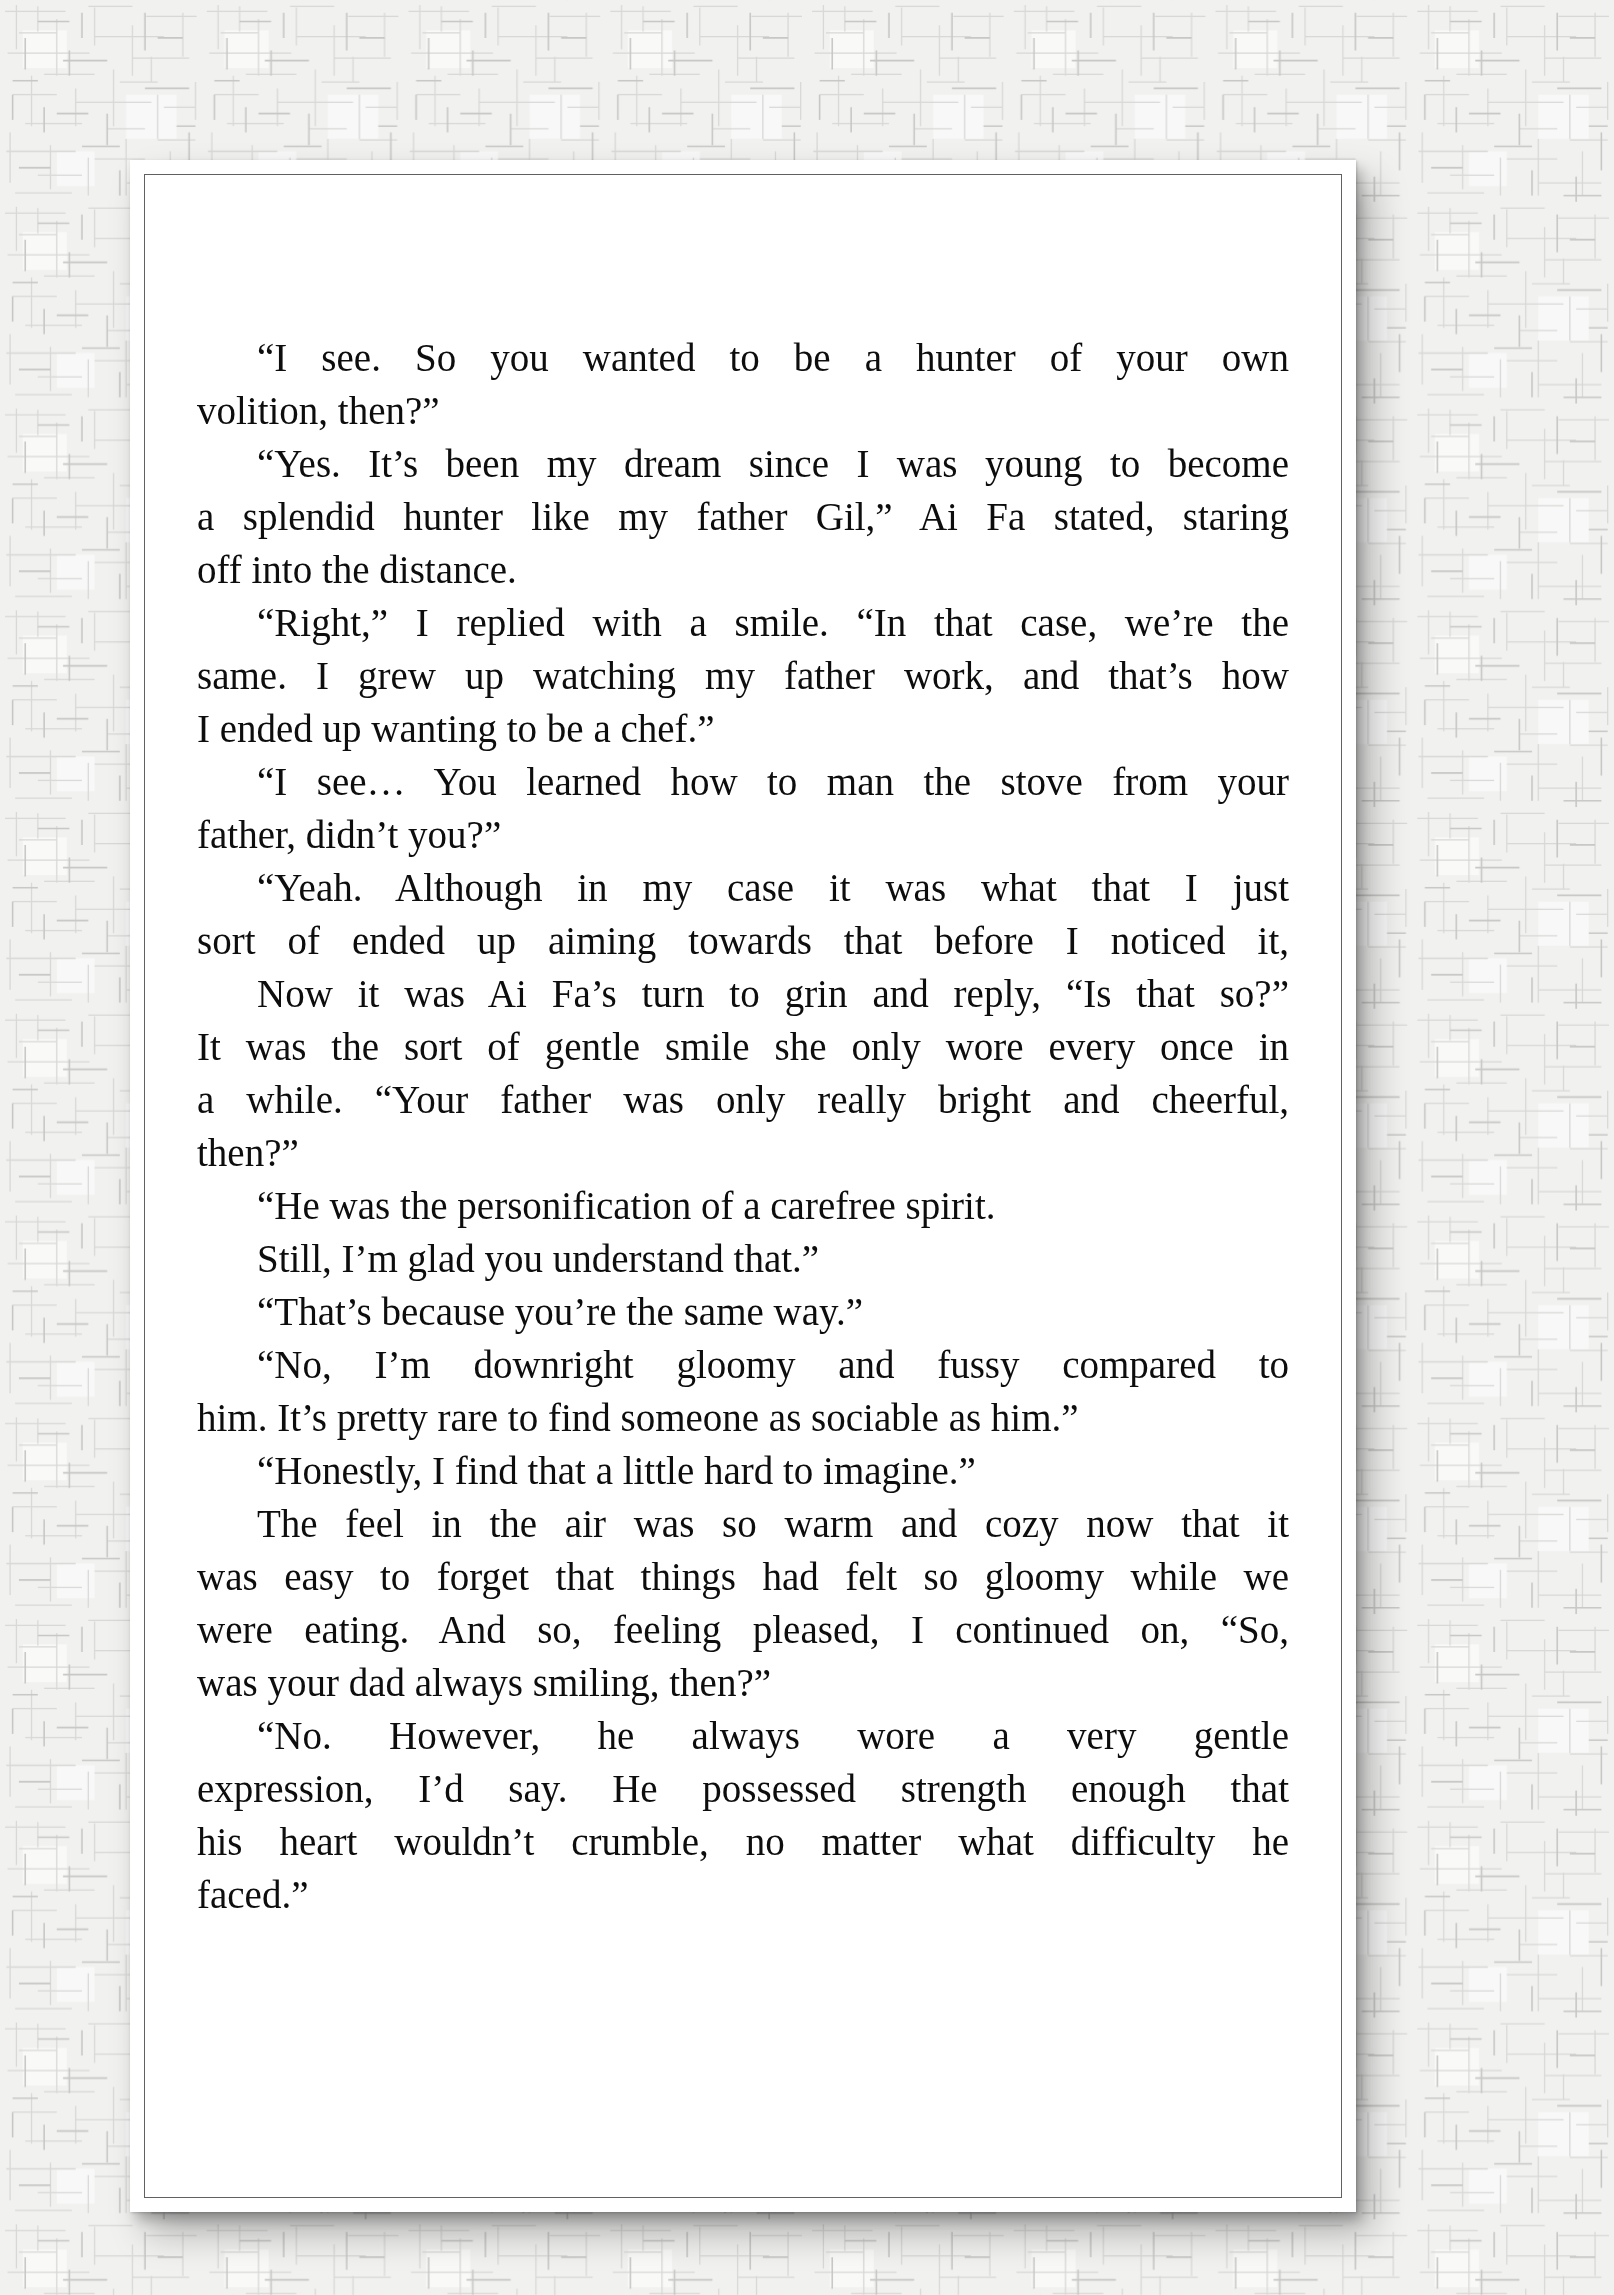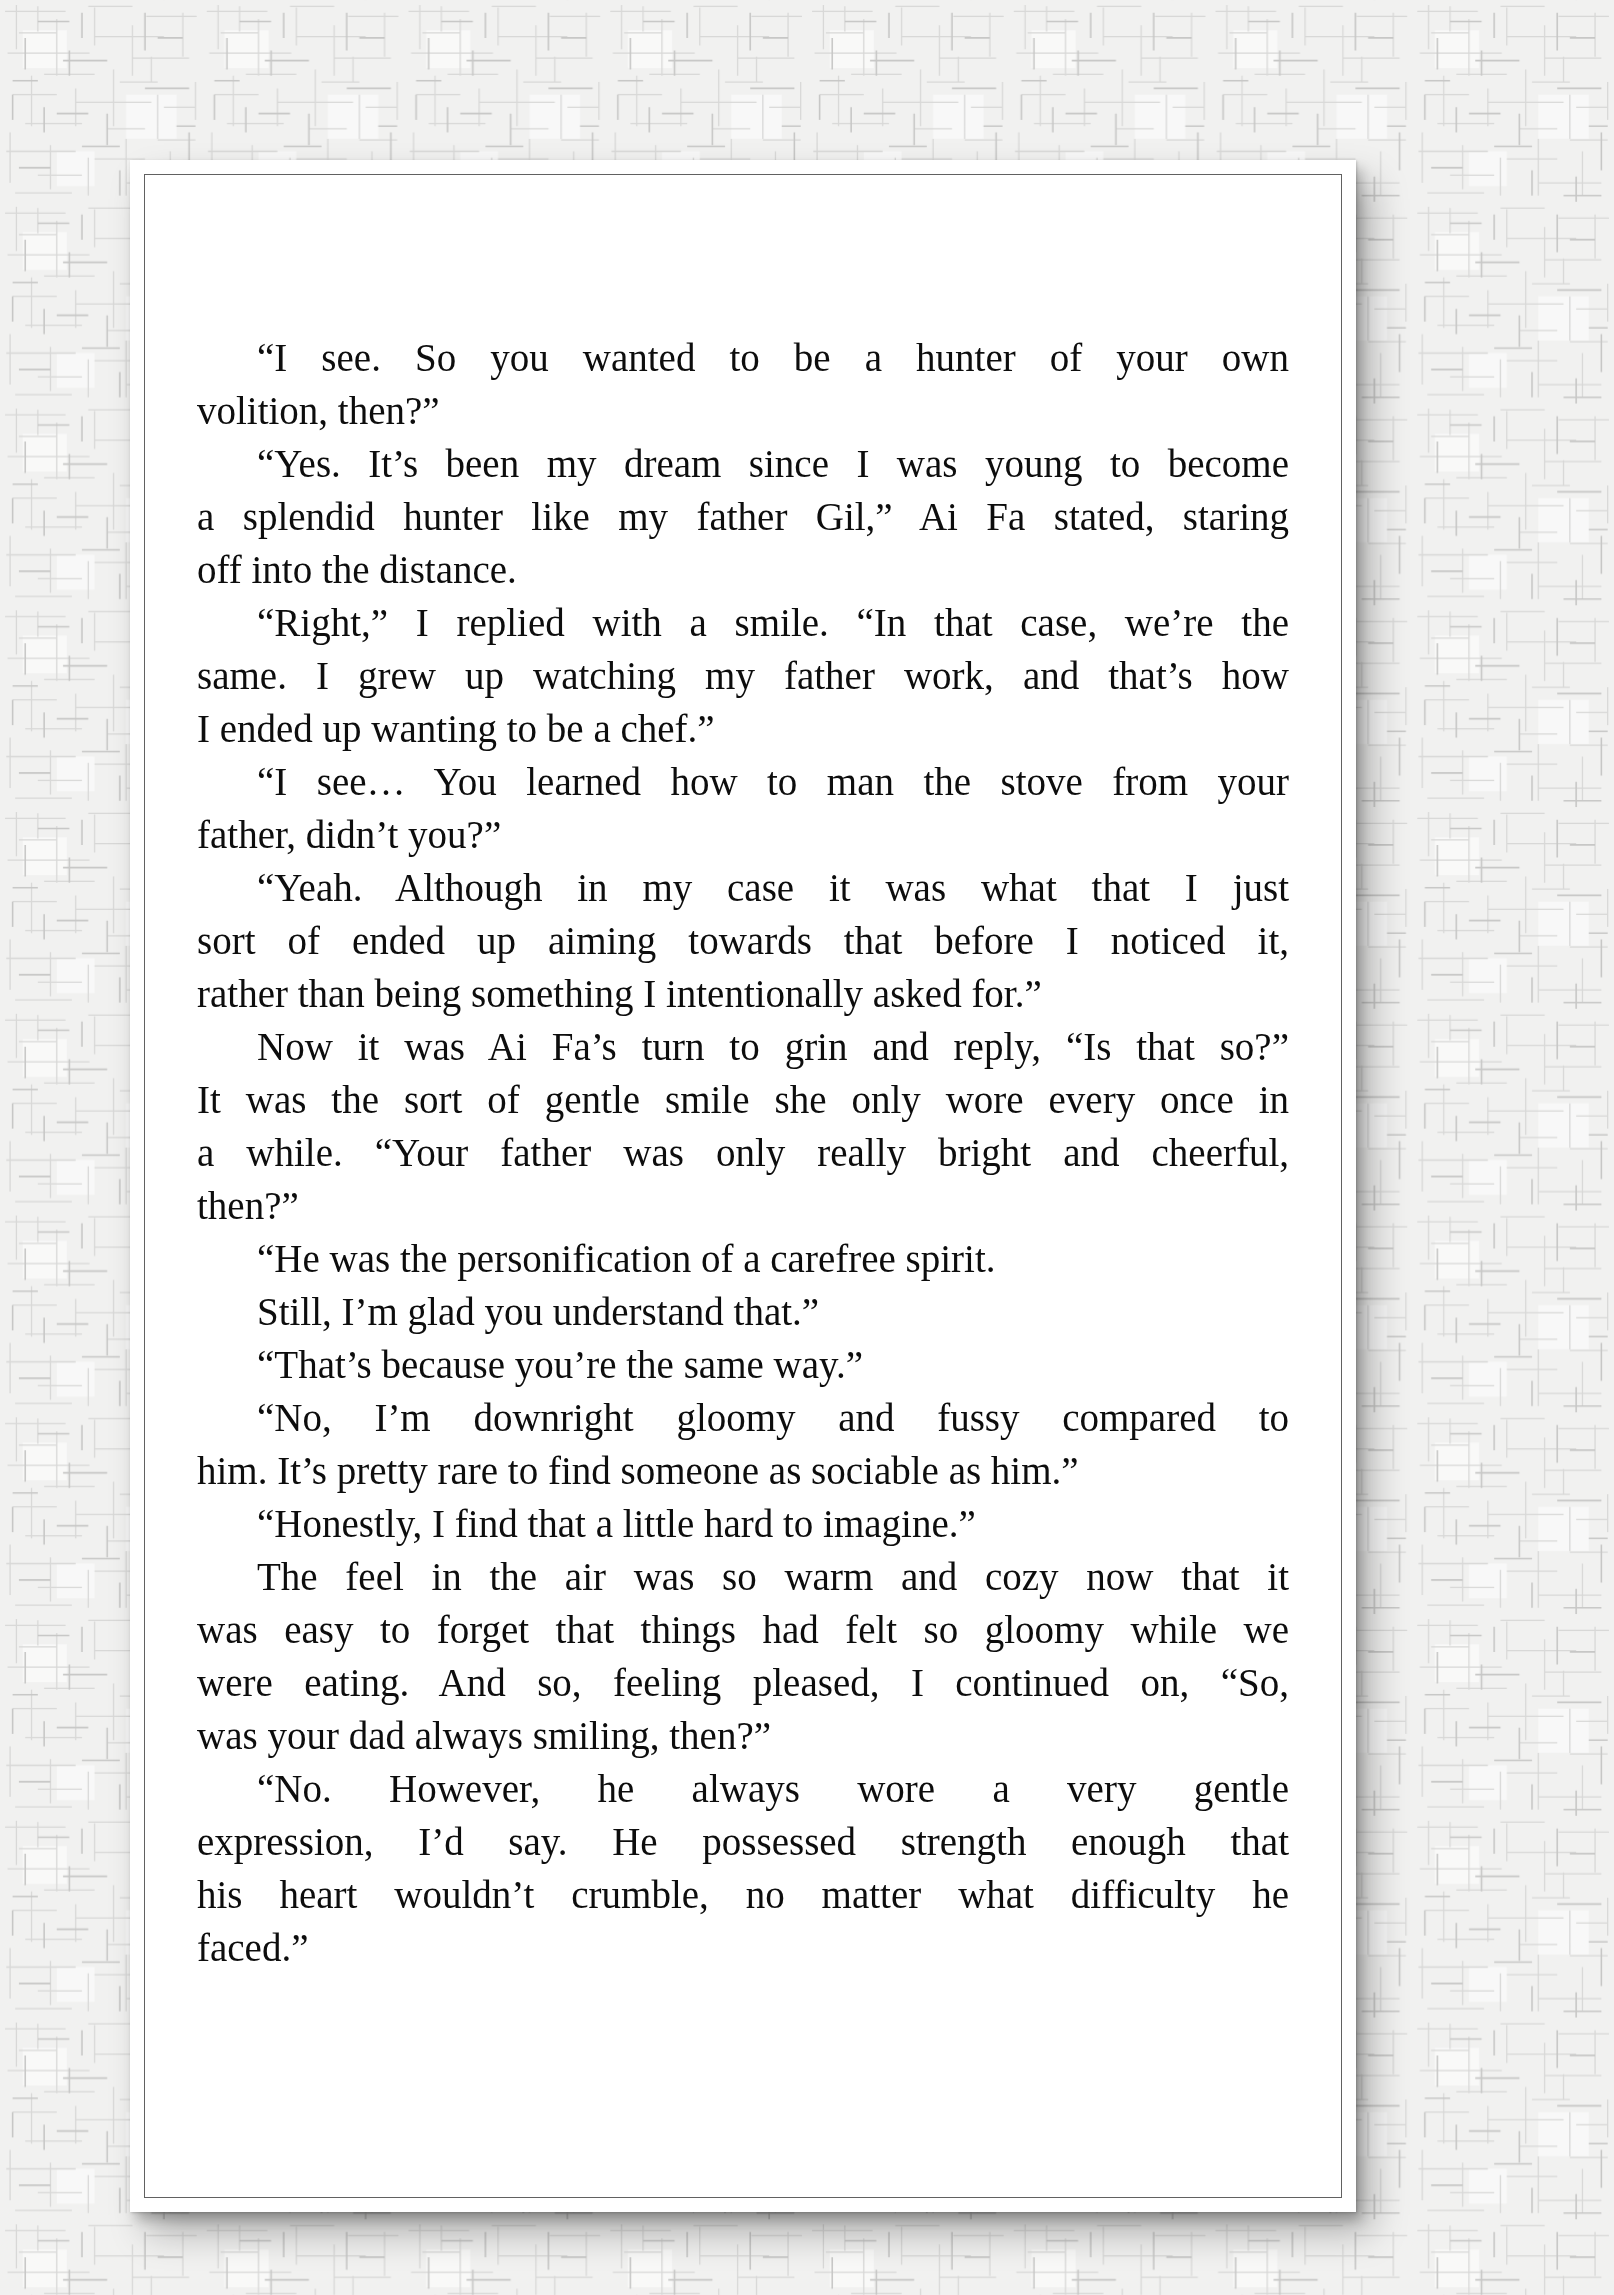--- a/index.html
+++ b/index.html
@@ -99,21 +99,20 @@
           <div class="line">same. I grew up watching my father work, and that’s how</div>
           <div class="line last">I ended up wanting to be a chef.”</div>
         </div>
         <div class="para">
           <div class="line first">“I see… You learned how to man the stove from your</div>
           <div class="line last">father, didn’t you?”</div>
         </div>
         <div class="para">
           <div class="line first">“Yeah. Although in my case it was what that I just</div>
           <div class="line">sort of ended up aiming towards that before I noticed it,</div>
-          <div class="line last">rather than being something I intentionally asked for.”</div>
         </div>
         <div class="para">
           <div class="line first">Now it was Ai Fa’s turn to grin and reply, “Is that so?”</div>
           <div class="line">It was the sort of gentle smile she only wore every once in</div>
           <div class="line">a while. “Your father was only really bright and cheerful,</div>
           <div class="line last">then?”</div>
         </div>
         <div class="para">
           <div class="line first last">“He was the personification of a carefree spirit.</div>
         </div>

